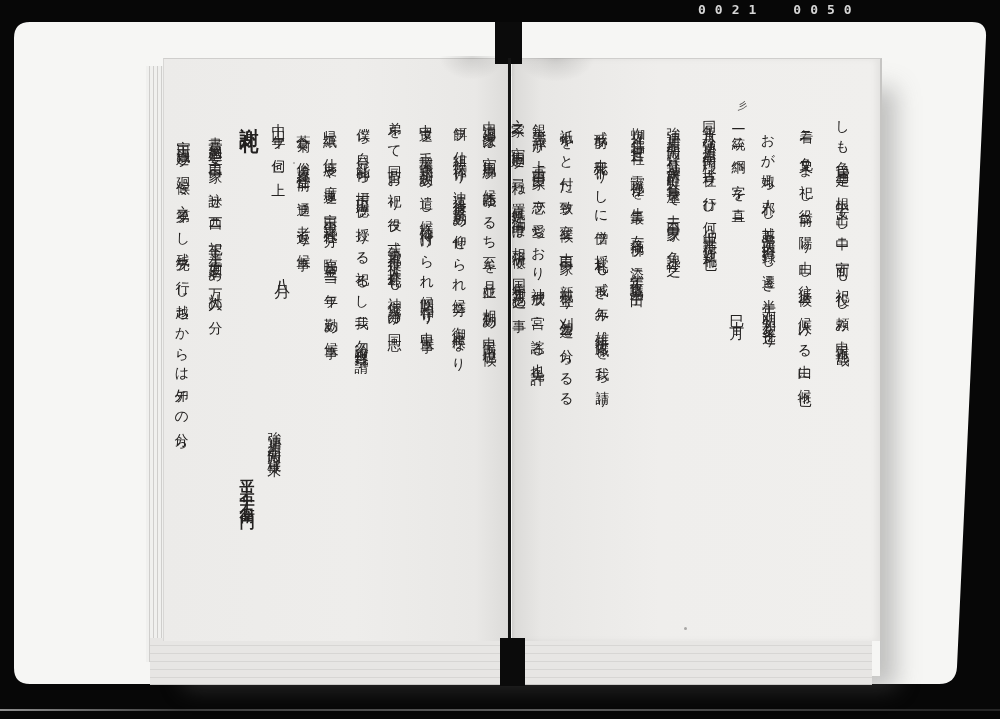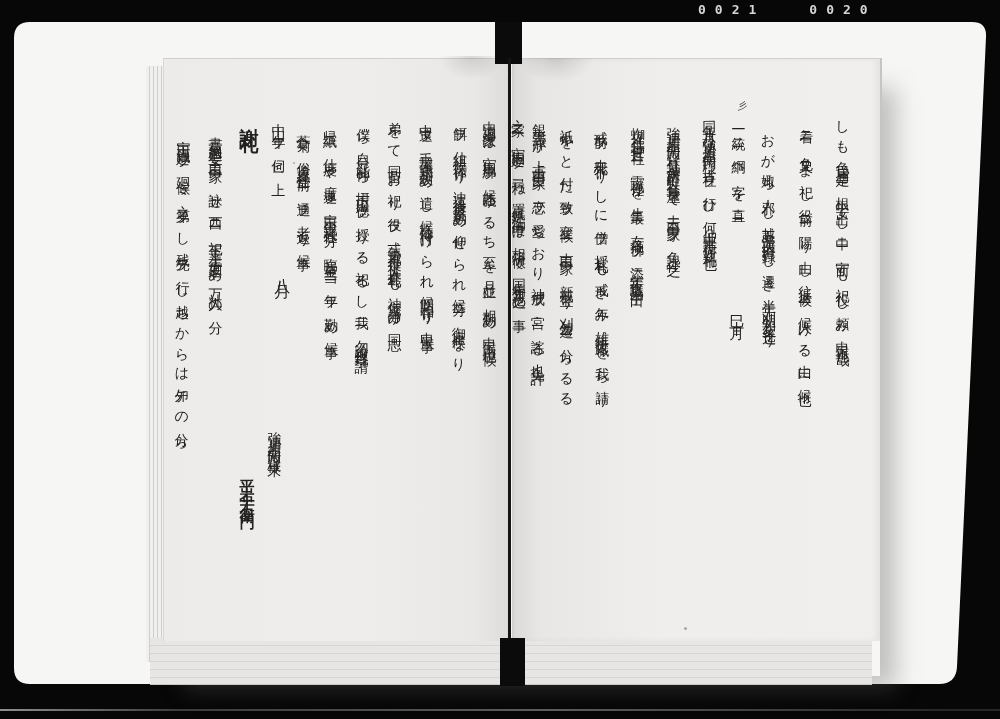--- a/index.html
+++ b/index.html
@@ -1,18 +1,18 @@
 <!DOCTYPE html>
 <html style="--ink: #232120;"><head>
 <meta charset="utf-8">
 <style>
   html,body{margin:0;padding:0;background:#070707;}
   .stage{position:relative;width:1000px;height:719px;background:#070707;overflow:hidden;
          font-family:"DejaVu Sans",sans-serif;}
-  .counter{position:absolute;left:698px;top:2px;height:17px;display:flex;gap:44px;
+  .counter{position:absolute;left:698px;top:2px;height:17px;display:flex;gap:28px;
            font-family:"DejaVu Sans Mono",monospace;font-size:13px;font-weight:bold;
            color:#d6d6d6;letter-spacing:9px;}
   .backdrop-svg{position:absolute;left:0;top:0;}
   .film-line{position:absolute;left:0;top:709px;width:1000px;height:2px;
              background:linear-gradient(to right,#909090,#3c3c3c 18%,#5d5d5d 55%,#262626 95%);}
   .book-shadow{position:absolute;left:168px;top:76px;width:712px;height:600px;
                box-shadow:16px 12px 22px rgba(105,105,105,0.38);}
   .left-stack{position:absolute;left:146px;top:66px;width:18px;height:596px;
               background:repeating-linear-gradient(to right,#f0f0ee 0 3px,#cfcecc 3px 4px);}
   .bottom-stack{position:absolute;left:150px;top:638px;width:722px;height:46px;
@@ -45,21 +45,21 @@
   .col.signature{font-size:15px;letter-spacing:7px;font-weight:bold;}
   .col.page-mark{font-size:10px;color:#4a4846;letter-spacing:1px;}
 </style>
 </head>
 <body>
 
 <div class="stage">
 
   <div class="counter">
     <span>0021</span>
-    <span>0020</span>
+    <span>0050</span>
   </div>
 
   <svg class="backdrop-svg" width="1000" height="719">
     <path d="M30 22 H972 Q987 22 986 37 L957 667 Q956 684 939 684 H30 Q14 684 14 668 V38 Q14 22 30 22 Z" fill="#f6f6f4"></path>
   </svg>
 
   <div class="book-shadow"></div>
 
   <div>
     <div class="left-stack"></div>

